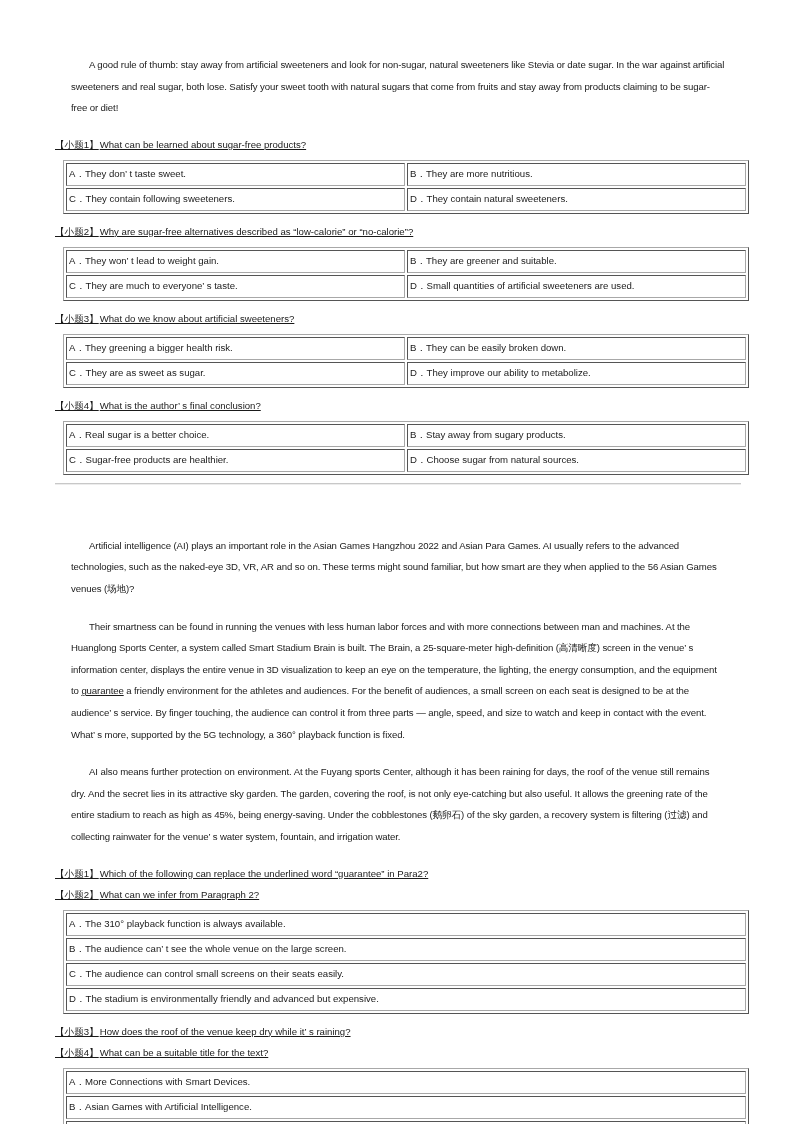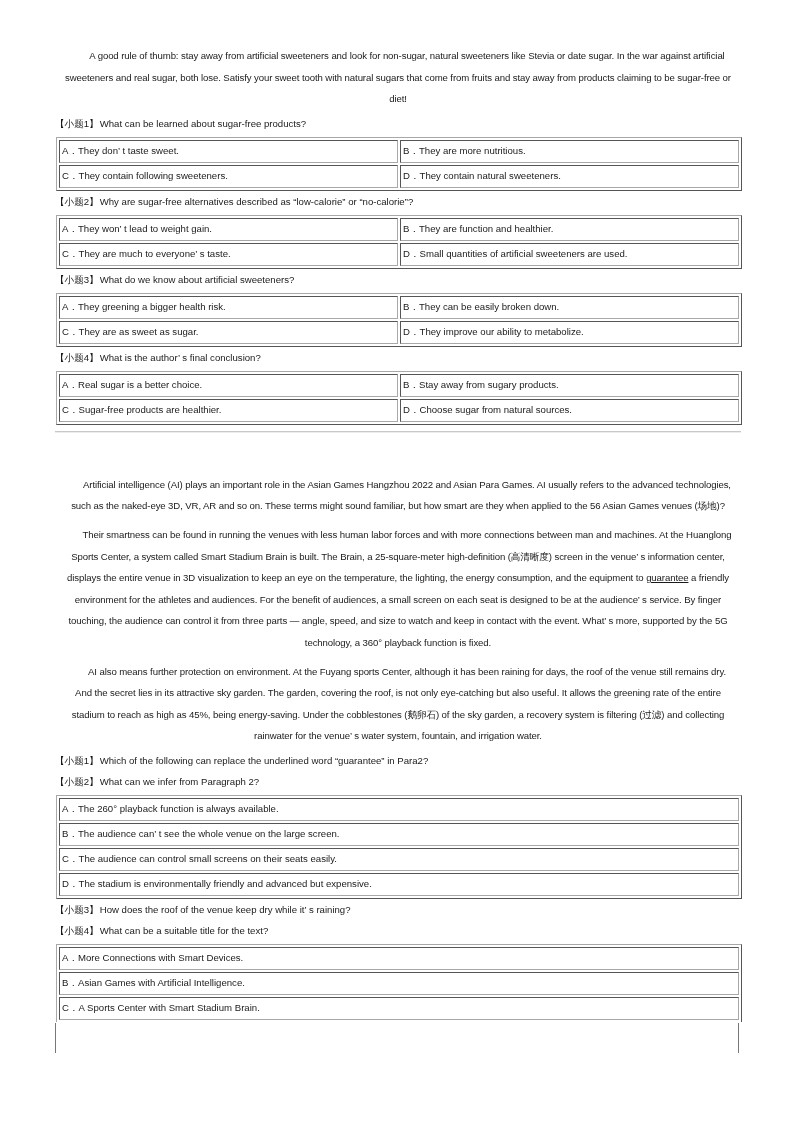--- a/index.html
+++ b/index.html
@@ -2,28 +2,28 @@
 <html><head>
 <meta charset="utf-8">
 <style>
   html, body { margin: 0; padding: 0; background: #ffffff; }
   body {
     width: 794px; height: 1124px; position: relative; overflow: hidden;
     font-family: "Liberation Sans", "DejaVu Sans", sans-serif;
     color: #1a1a1a; font-size: 9.6px;
   }
   .page { position: absolute; left: 55px; top: 38px; width: 686px; }
-  .para { margin: 7px; line-height: 21.6px; text-indent: 18px; letter-spacing: -0.1px; text-align: center; }
+  .para { margin: 16px; line-height: 21.6px; text-indent: 18px; letter-spacing: -0.1px; }
   .para u { text-decoration: underline; }
-  .qlabel { line-height: 14px; margin: 4px 0 3px 0; height: 17px; display: flex; align-items: flex-start; }
+  .qlabel { line-height: 14px; margin: 4px 0 3px 0; height: 17px; display: flex; align-items: flex-end; text-decoration: underline; }
   .qlabel .br { margin-right: 1px; }
   table.opts {
     width: 686px; border-collapse: separate; border-spacing: 2px;
     border: 1px solid #a8a8a8; border-right-color: #555; border-bottom-color: #555;
-    margin: 1px; table-layout: fixed;
+    margin: 8px; table-layout: fixed;
   }
   table.opts td {
     border: 1px solid #555; border-right-color: #a8a8a8; border-bottom-color: #a8a8a8;
     height: 21px; padding: 0 2px; vertical-align: middle; white-space: nowrap; overflow: hidden;
   }
   .sep { height: 0; border-top: 1px solid #c8c8c8; border-bottom: 1px solid #ececec; margin: 6px 0 0 0; width: 686px; }
   .gap { height: 34px; }
   .tail {
     width: 682px; height: 30px; border-left: 1px solid #777; border-right: 1px solid #777; margin-left: 0;
   }
@@ -53,21 +53,21 @@
     </table>
 
   <div class="qlabel">
     <span class="br">【小题2】</span>
     <span>Why are sugar-free alternatives described as “low-calorie” or “no-calorie”?</span>
   </div>
   <table class="opts">
     <tbody>
         <tr>
       <td>A．They won’ t lead to weight gain.</td>
-      <td>B．They are function and healthier.</td>
+      <td>B．They are greener and suitable.</td>
     </tr>
     <tr>
       <td>C．They are much to everyone’ s taste.</td>
       <td>D．Small quantities of artificial sweeteners are used.</td>
     </tr>
   </tbody>
     </table>
 
   <div class="qlabel">
     <span class="br">【小题3】</span>
@@ -115,21 +115,21 @@
     <span>Which of the following can replace the underlined word “guarantee” in Para2?</span>
   </div>
 
   <div class="qlabel">
     <span class="br">【小题2】</span>
     <span>What can we infer from Paragraph 2?</span>
   </div>
   <table class="opts">
     <tbody>
         <tr>
-          <td>A．The 260° playback function is always available.</td>
+          <td>A．The 310° playback function is always available.</td>
         </tr>
     <tr>
           <td>B．The audience can’ t see the whole venue on the large screen.</td>
         </tr>
     <tr>
           <td>C．The audience can control small screens on their seats easily.</td>
         </tr>
     <tr>
           <td>D．The stadium is environmentally friendly and advanced but expensive.</td>
         </tr>

